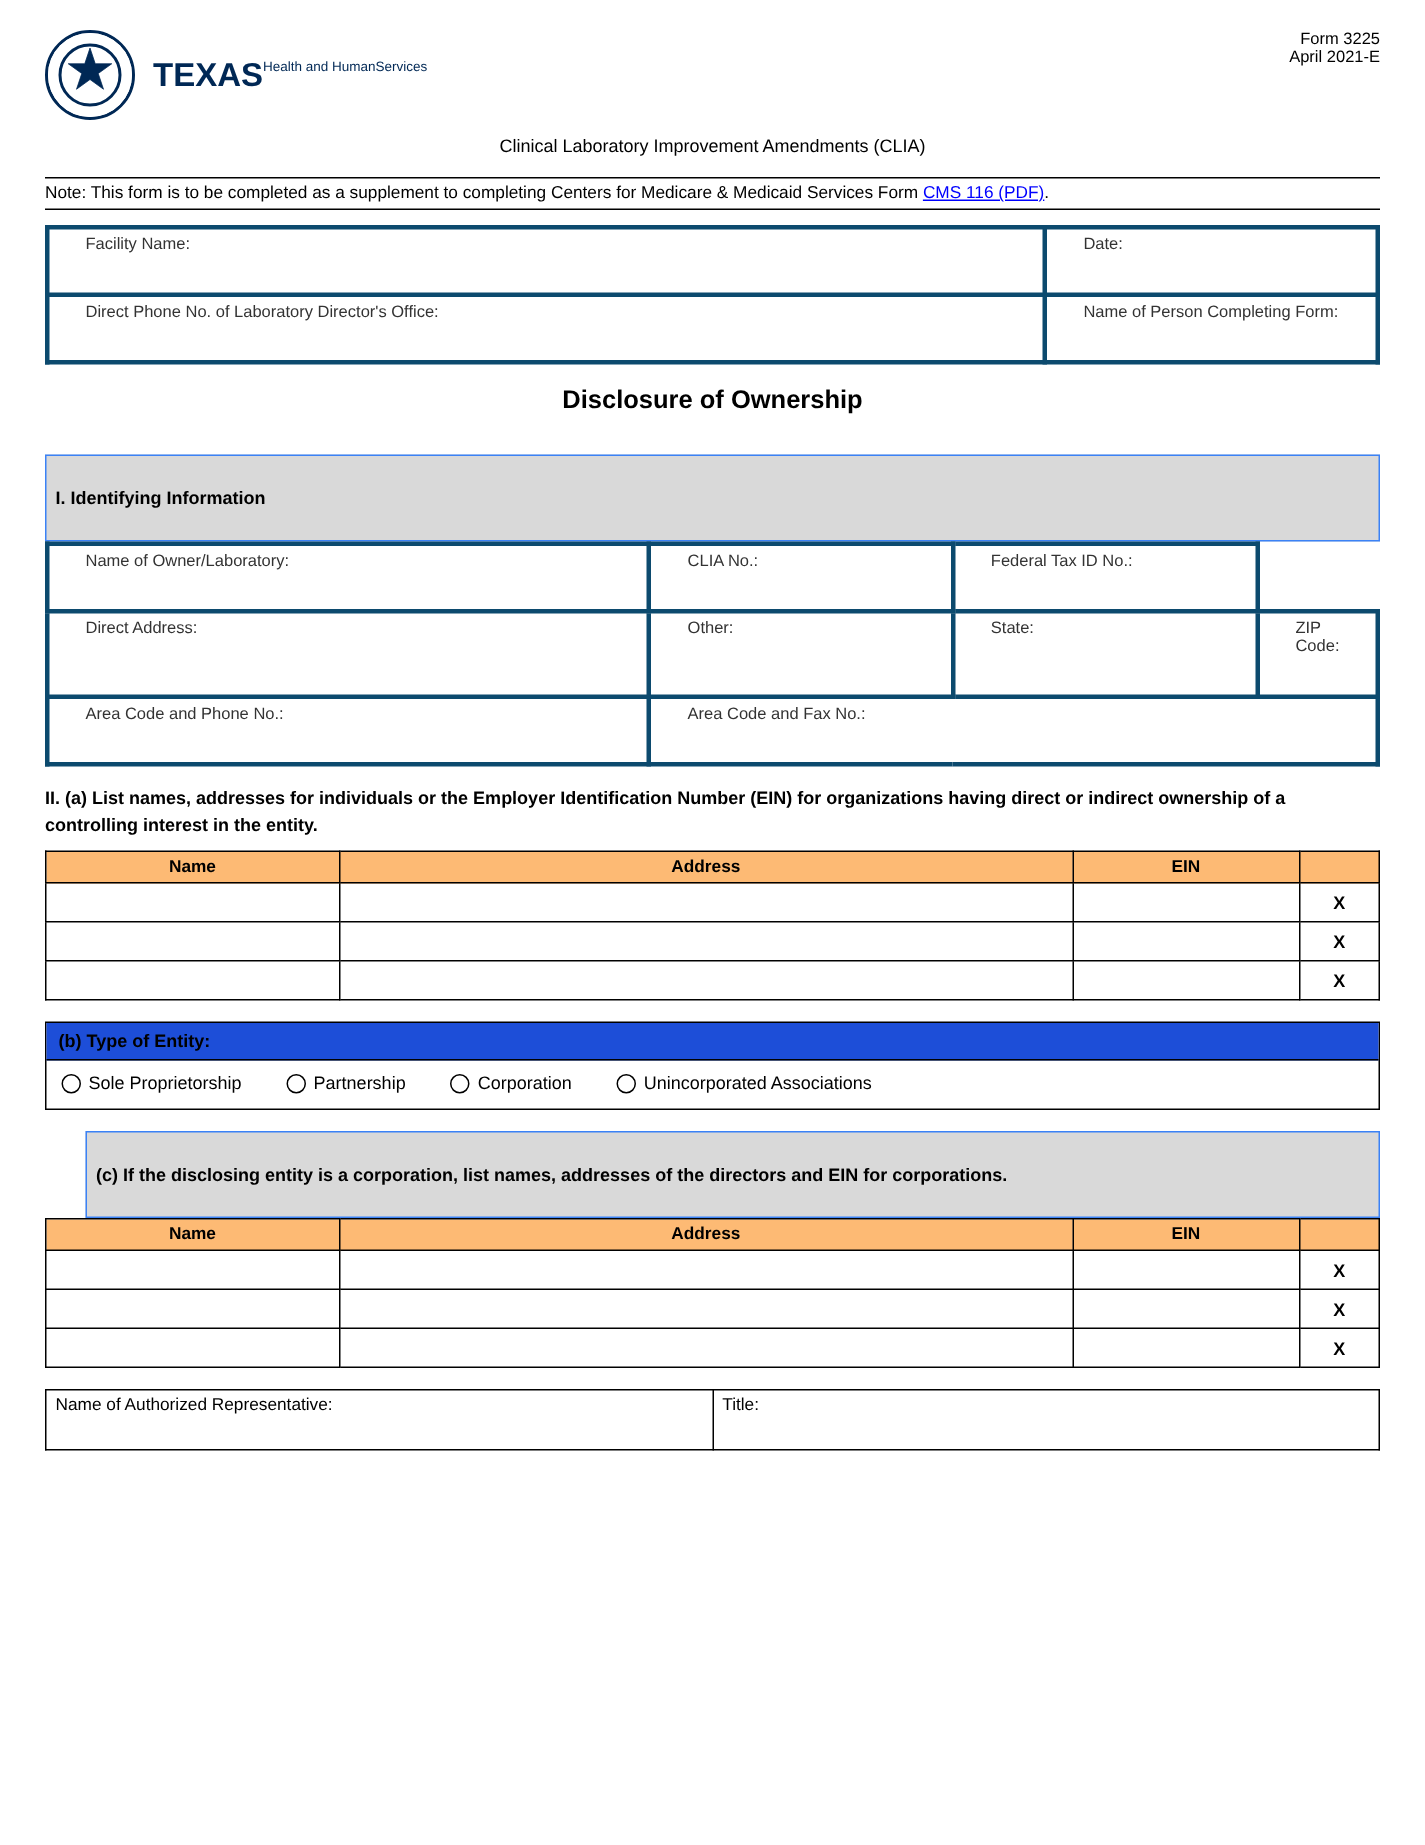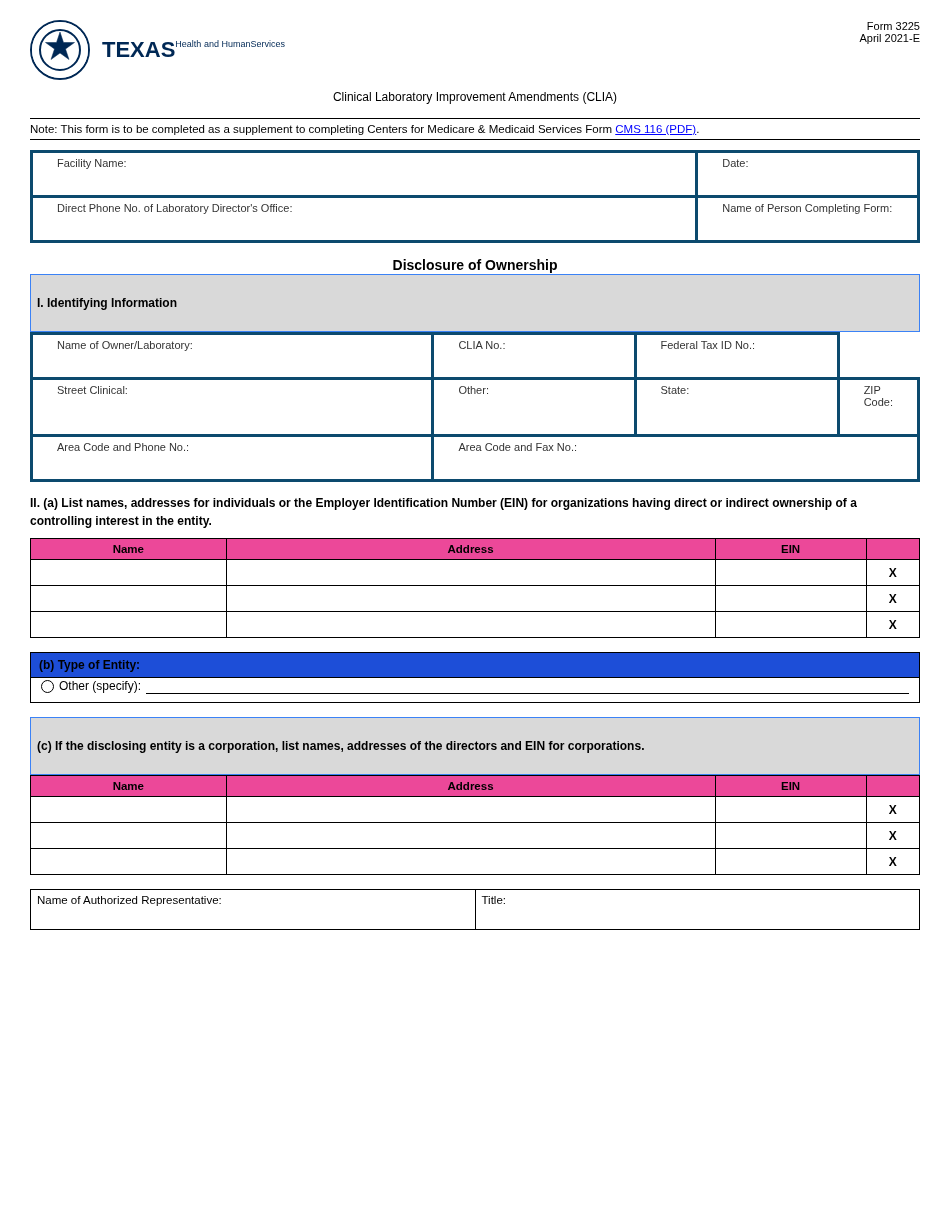--- a/index.html
+++ b/index.html
@@ -104,23 +104,23 @@
     .form-table .field-label {
       font-size: 11px;
       color: #333;
     }
     .form-table .field-value {
       min-height: 22px;
     }
     
     .section-title {
       text-align: center;
-      font-size: 14px;
-      font-weight: bold;
-      margin: 14px 0 1px 0;
+      font-size: 17px;
+      font-weight: bold;
+      margin: 14px 0 26px 0;
     }
     .section-header {
       background: #d9d9d9;
       font-weight: bold;
       font-size: 12px;
       padding: 21px 6px;
       border: 1px solid #3b82f6;
       margin-bottom: 0;
     }
     
@@ -131,21 +131,21 @@
     }
     .data-table td, .data-table th {
       border: 1px solid #000;
       padding: 4px 6px;
       font-size: 11.5px;
       vertical-align: middle;
     }
     .data-table th {
       text-align: center;
       font-weight: bold;
-      background: #ec4899;
+      background: #fdba74;
     }
     .data-table .x-cell {
       width: 22px;
       text-align: center;
       font-weight: bold;
       font-size: 12px;
     }
     .data-table .data-row td {
       height: 26px;
     }
@@ -292,21 +292,21 @@
         <div class="field-label">CLIA No.:</div>
         <div class="field-value"></div>
       </td>
       <td style="width:25%">
         <div class="field-label">Federal Tax ID No.:</div>
         <div class="field-value"></div>
       </td>
     </tr>
     <tr>
       <td style="width:40%">
-        <div class="field-label">Street Clinical:</div>
+        <div class="field-label">Direct Address:</div>
         <div class="field-value"></div>
       </td>
       <td style="width:22%">
         <div class="field-label">Other:</div>
         <div class="field-value"></div>
       </td>
       <td style="width:15%">
         <div class="field-label">State:</div>
         <div class="field-value"></div>
       </td>
@@ -356,28 +356,41 @@
     <td>&nbsp;</td>
     <td>&nbsp;</td>
     <td>&nbsp;</td>
     <td class="x-cell">X</td>
   </tr>
     </tbody>
 </table>
 
 <div class="entity-section">
   <div class="entity-header">(b) Type of Entity:</div>
-  <div class="other-option">
-    <span class="radio-circle"></span>
-    <span>Other (specify):</span>
-    <div class="other-line"></div>
-  </div>
+  <div class="entity-options" id="entity-options-container">
+  <div class="entity-option">
+        <span class="radio-circle"></span>
+        <span>Sole Proprietorship</span>
+      </div>
+      <div class="entity-option">
+        <span class="radio-circle"></span>
+        <span>Partnership</span>
+      </div>
+      <div class="entity-option">
+        <span class="radio-circle"></span>
+        <span>Corporation</span>
+      </div>
+      <div class="entity-option">
+        <span class="radio-circle"></span>
+        <span>Unincorporated Associations</span>
+      </div>
+    </div>
 </div>
 
-<div class="section-header" style="margin-bottom:0;">(c) If the disclosing entity is a corporation, list names, addresses of the directors and EIN for corporations.</div>
+<div class="section-header" style="margin-bottom:0;margin-left:27px;">(c) If the disclosing entity is a corporation, list names, addresses of the directors and EIN for corporations.</div>
 
 <table class="data-table">
   <thead>
     <tr>
       <th style="width:22%"><span>Name</span></th>
       <th style="width:55%"><span>Address</span></th>
       <th style="width:17%"><span>EIN</span></th>
       <th style="width:6%"></th>
     </tr>
   </thead>

